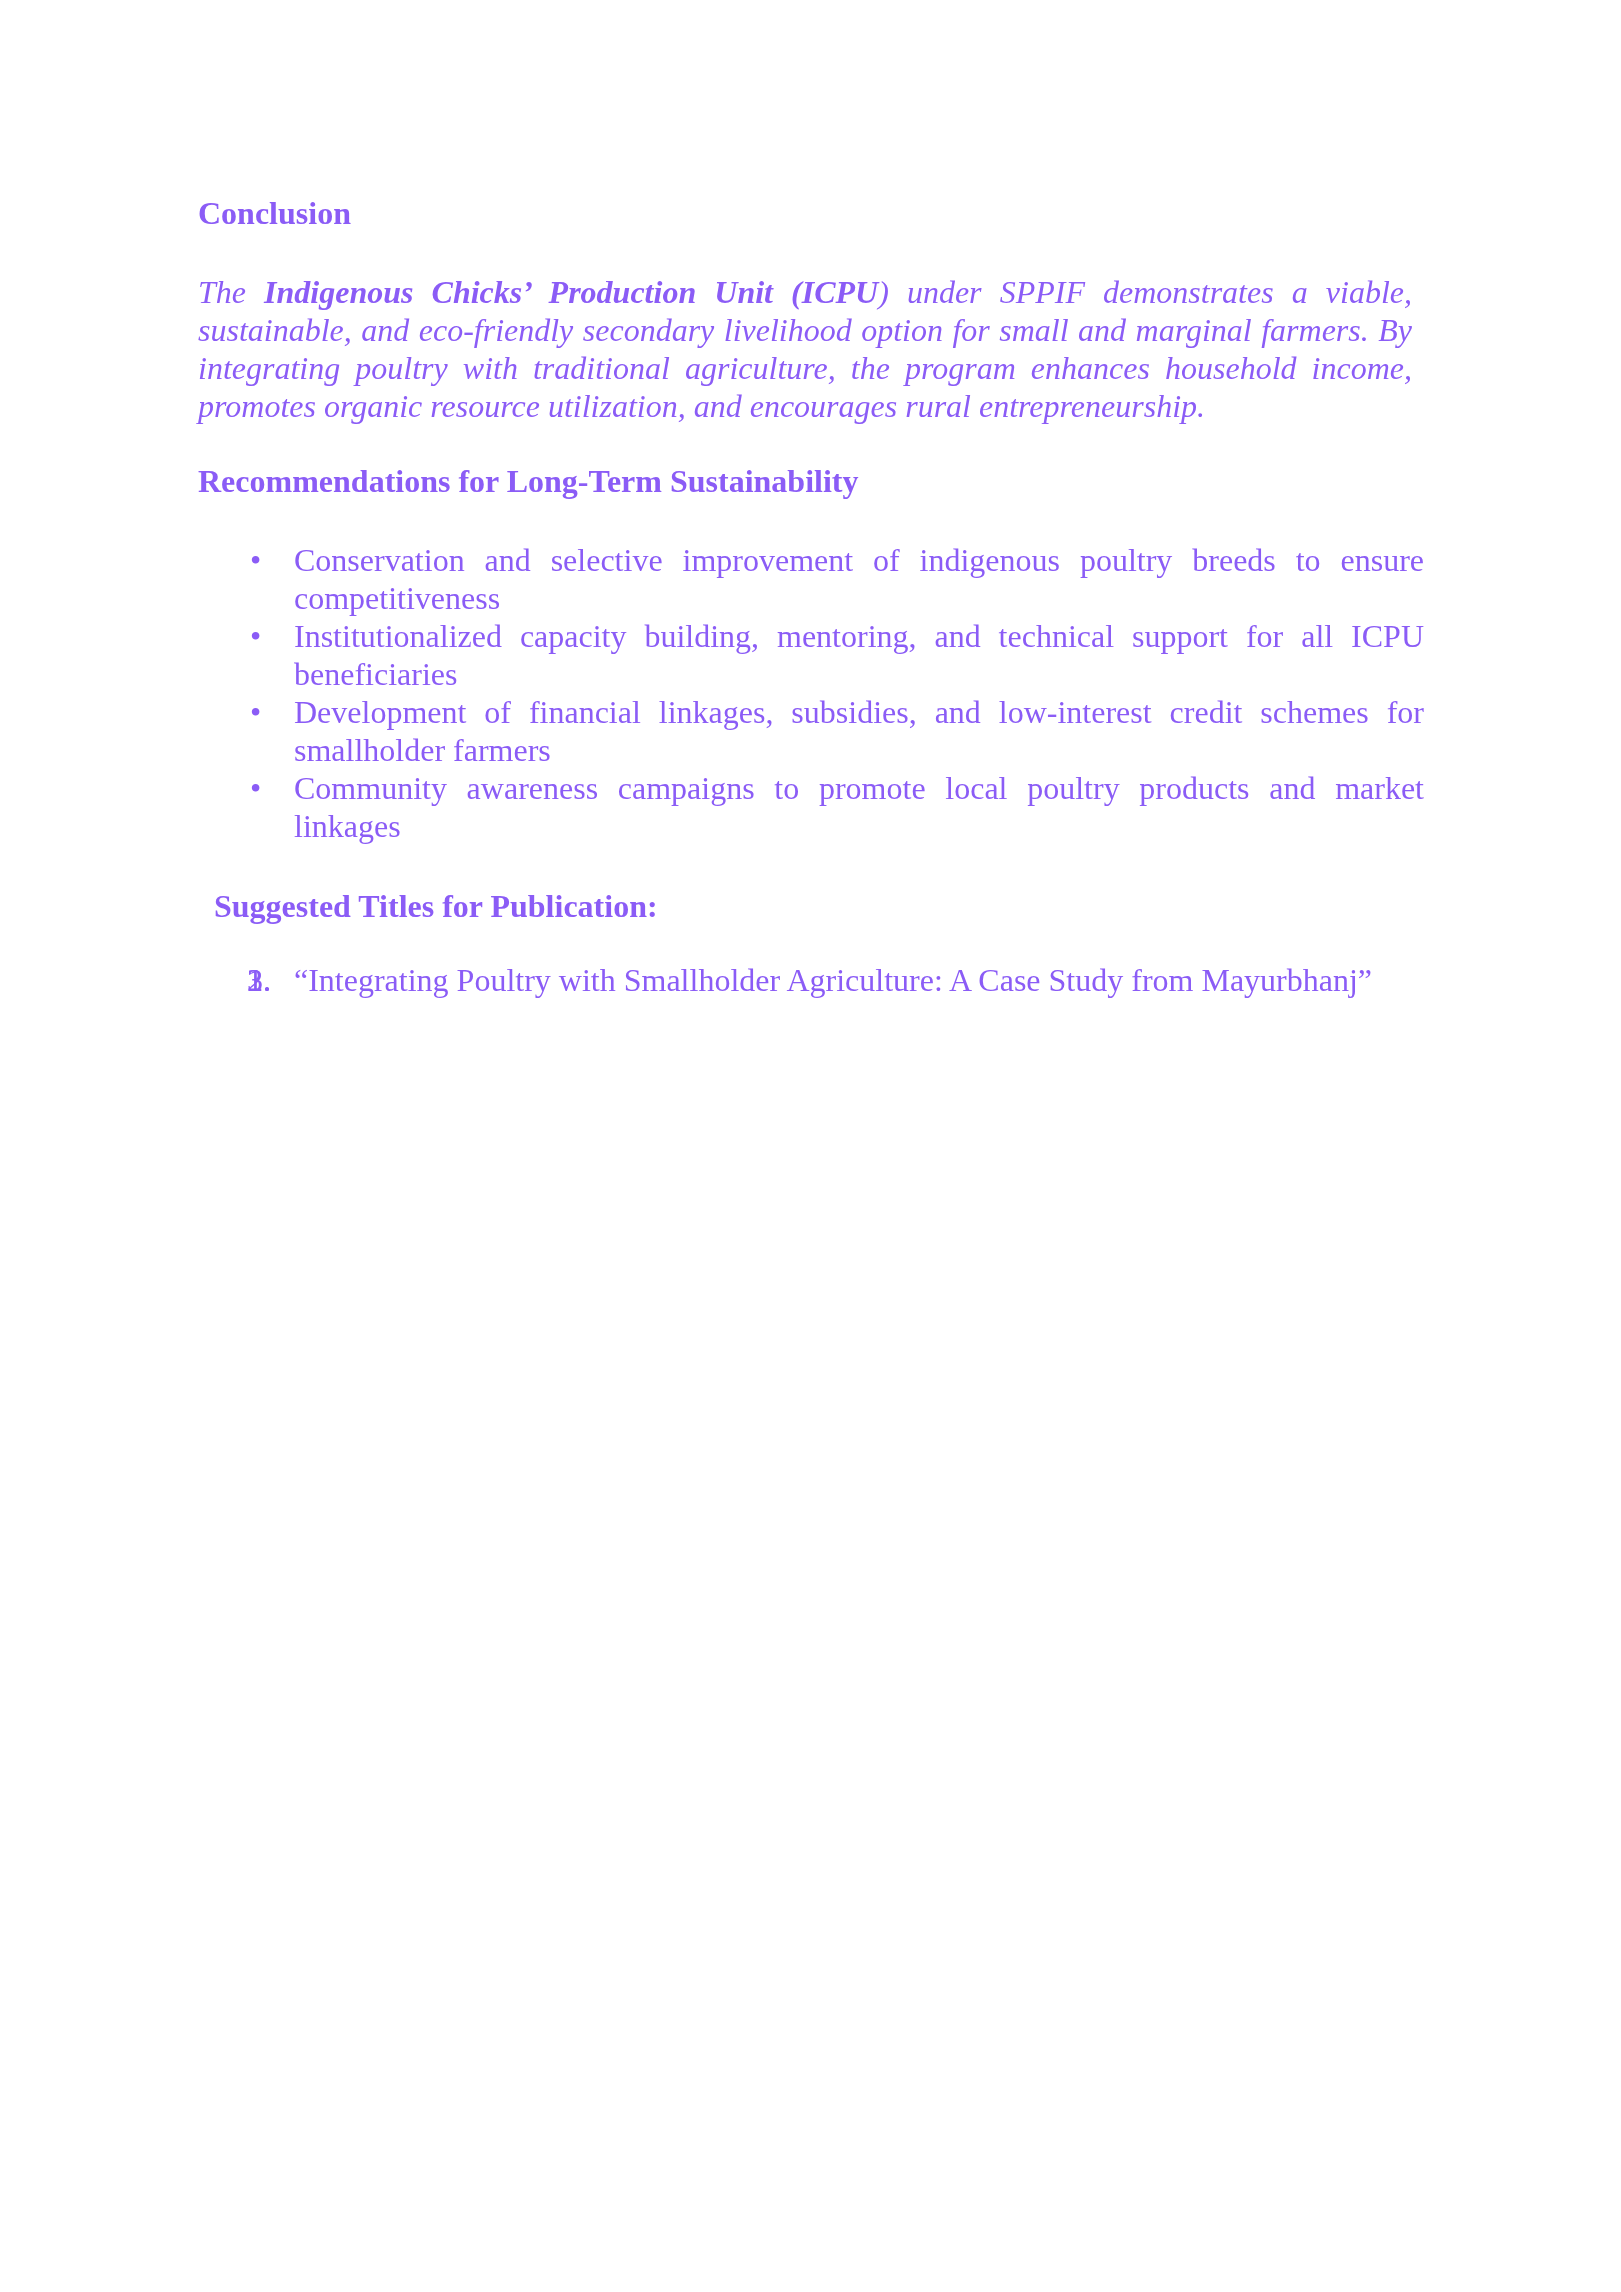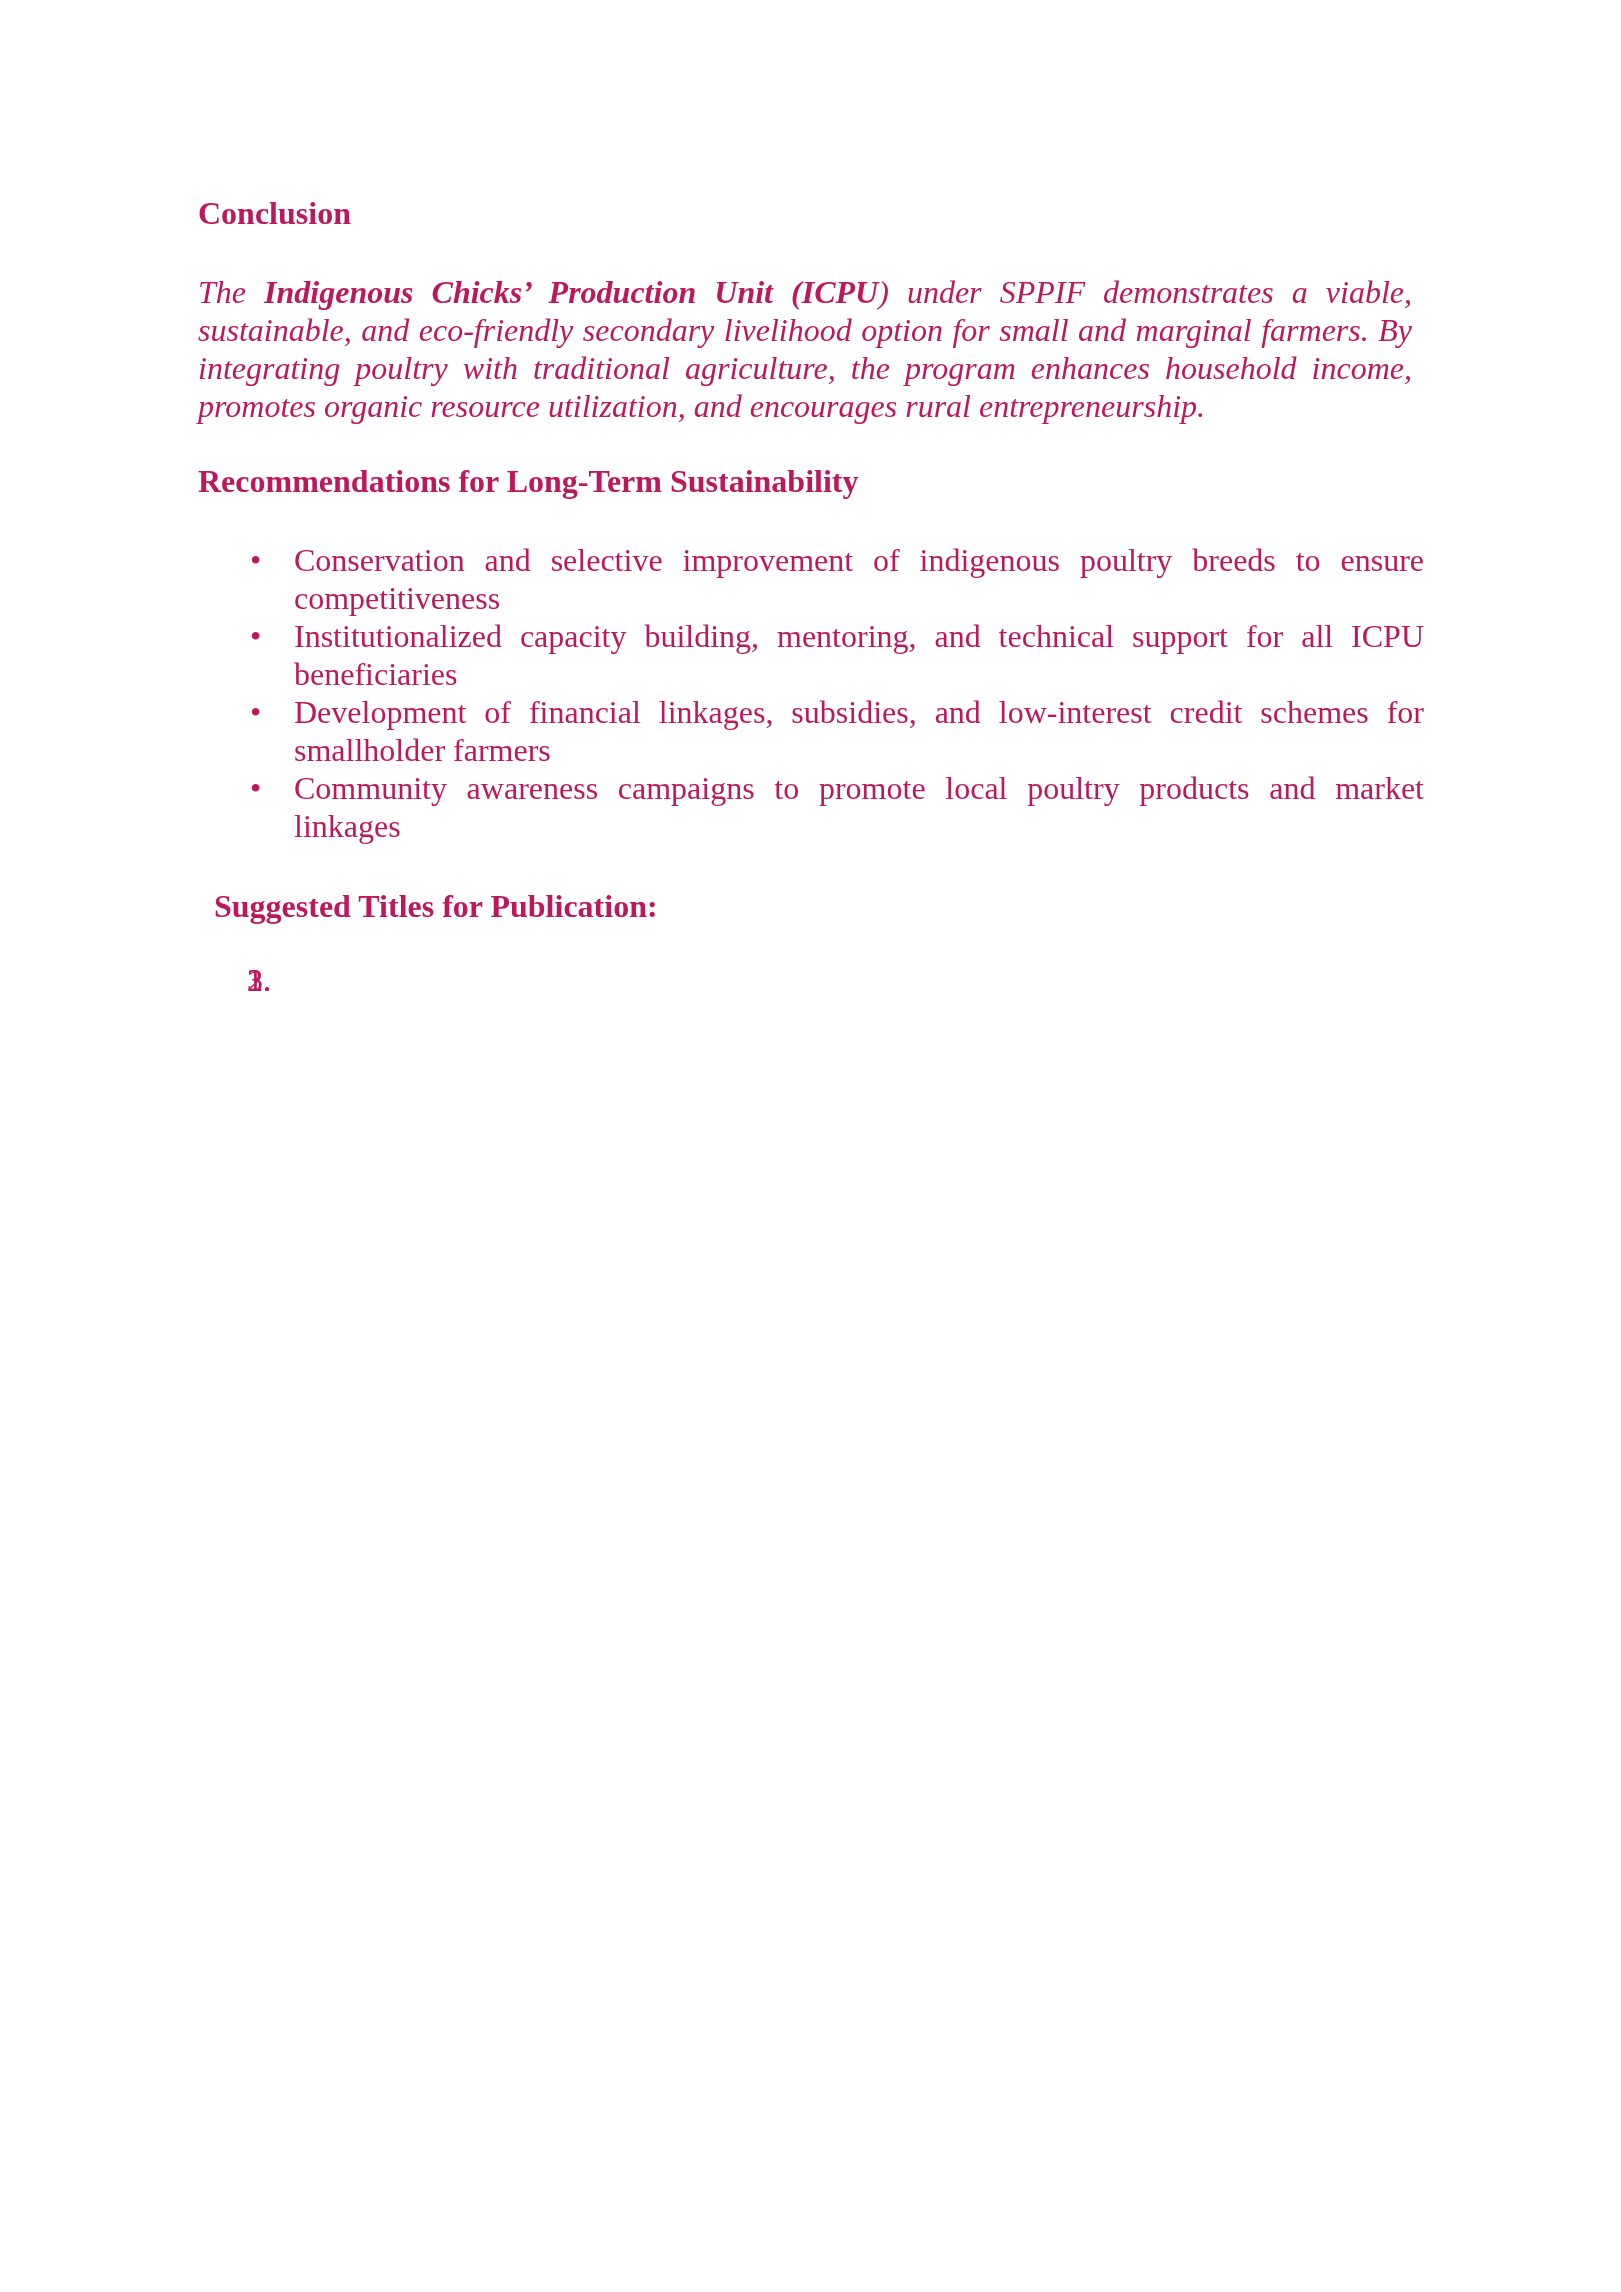--- a/index.html
+++ b/index.html
@@ -5,21 +5,21 @@
   html, body {
     margin: 0;
     padding: 0;
     background: #ffffff;
   }
   .page {
     position: relative;
     width: 1621px;
     height: 2293px;
     background: #ffffff;
-    color: #be185d;
+    color: #8b5cf6;
     font-family: "Liberation Serif", serif;
     font-size: 32px;
     line-height: 38px;
     box-sizing: border-box;
     padding: 194px 197px 0 198px;
     overflow: hidden;
   }
   .doc-heading {
     font-weight: bold;
     margin: 0;
@@ -93,17 +93,18 @@
 
   <ol class="titles">
     <li>
       <span class="num-marker">1.</span>
     </li>
     <li>
       <span class="num-marker">2.</span>
     </li>
     <li>
       <span class="num-marker">3.</span>
+      <span>“Integrating Poultry with Smallholder Agriculture: A Case Study from Mayurbhanj”</span>
     </li>
   </ol>
 
 </div>
 
 
 </body></html>

